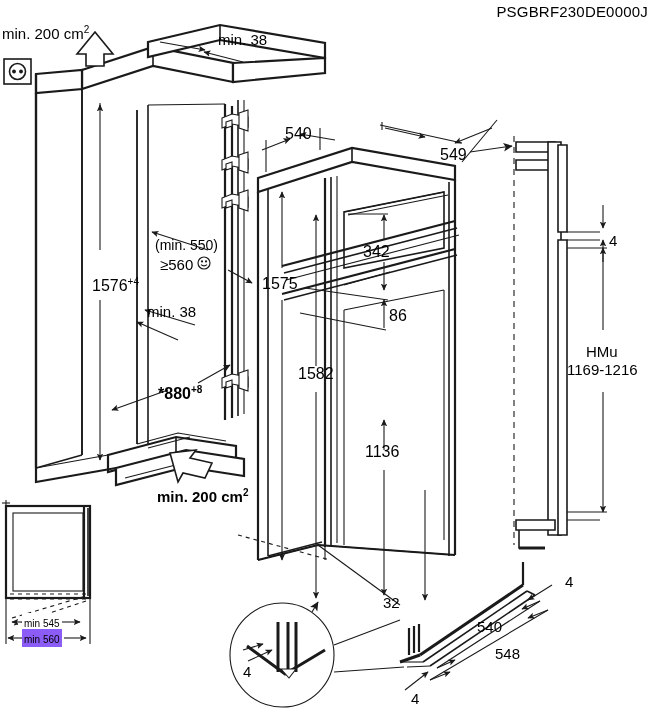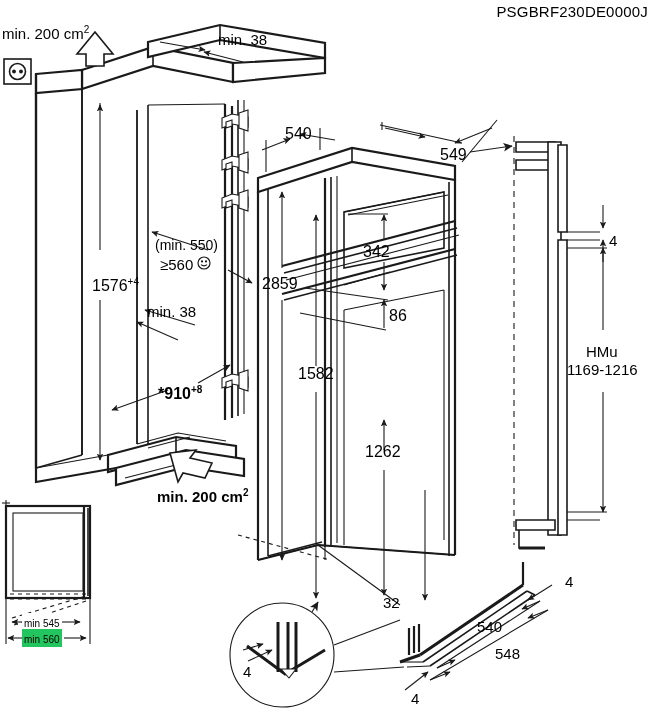--- a/index.html
+++ b/index.html
@@ -406,53 +406,53 @@
       <circle cx="9" cy="5.4" r="1.1" fill="#1a1a1a"></circle>
       <path d="M4,8.6 Q7,11.2 10,8.6" fill="none" stroke="#1a1a1a" stroke-width="1.2"></path>
     </svg>
   </div>
 
   <div style="position:absolute;left:147px;top:303px;">
     <span class="t t15">min. 38</span>
   </div>
 
   <div style="position:absolute;left:158px;top:384px;">
-    <span class="t t16" style="font-weight:bold;">*910</span><span class="t sup" style="vertical-align:super;font-weight:bold;">+8</span>
+    <span class="t t16" style="font-weight:bold;">*880</span><span class="t sup" style="vertical-align:super;font-weight:bold;">+8</span>
   </div>
 
   <div style="position:absolute;left:157px;top:487px;">
     <span class="t t15" style="font-weight:bold;">min. 200 cm</span><span class="t sup" style="vertical-align:super;font-weight:bold;">2</span>
   </div>
 
   <div style="position:absolute;left:285px;top:125px;">
     <span class="t t16">540</span>
   </div>
 
   <div style="position:absolute;left:440px;top:134px;margin-top:12px;">
     <span class="t t16">549</span>
   </div>
 
   <div style="position:absolute;left:262px;top:275px;">
-    <span class="t t16">2859</span>
+    <span class="t t16">1575</span>
   </div>
 
   <div style="position:absolute;left:363px;top:243px;">
     <span class="t t16">342</span>
   </div>
 
   <div style="position:absolute;left:389px;top:307px;">
     <span class="t t16">86</span>
   </div>
 
   <div style="position:absolute;left:298px;top:365px;">
     <span class="t t16">1582</span>
   </div>
 
   <div style="position:absolute;left:365px;top:443px;">
-    <span class="t t16">1262</span>
+    <span class="t t16">1136</span>
   </div>
 
   <div style="position:absolute;left:383px;top:594px;">
     <span class="t t15">32</span>
   </div>
 
   <div style="position:absolute;left:609px;top:232px;">
     <span class="t t15">4</span>
   </div>
 
@@ -480,17 +480,17 @@
   </div>
 
   <div style="position:absolute;left:243px;top:663px;">
     <span class="t t15">4</span>
   </div>
 
   <div style="position:absolute;left:22px;top:613px;background:#fff;padding:0 2px;">
     <span class="t t13">min 545</span>
   </div>
 
-  <div style="position:absolute;left:22px;top:629px;background:#22c55e;padding:0 2px;">
+  <div style="position:absolute;left:22px;top:629px;background:#8b5cf6;padding:0 2px;">
     <span class="t t13">min 560</span>
   </div>
 
 </div>
 
 </body></html>

